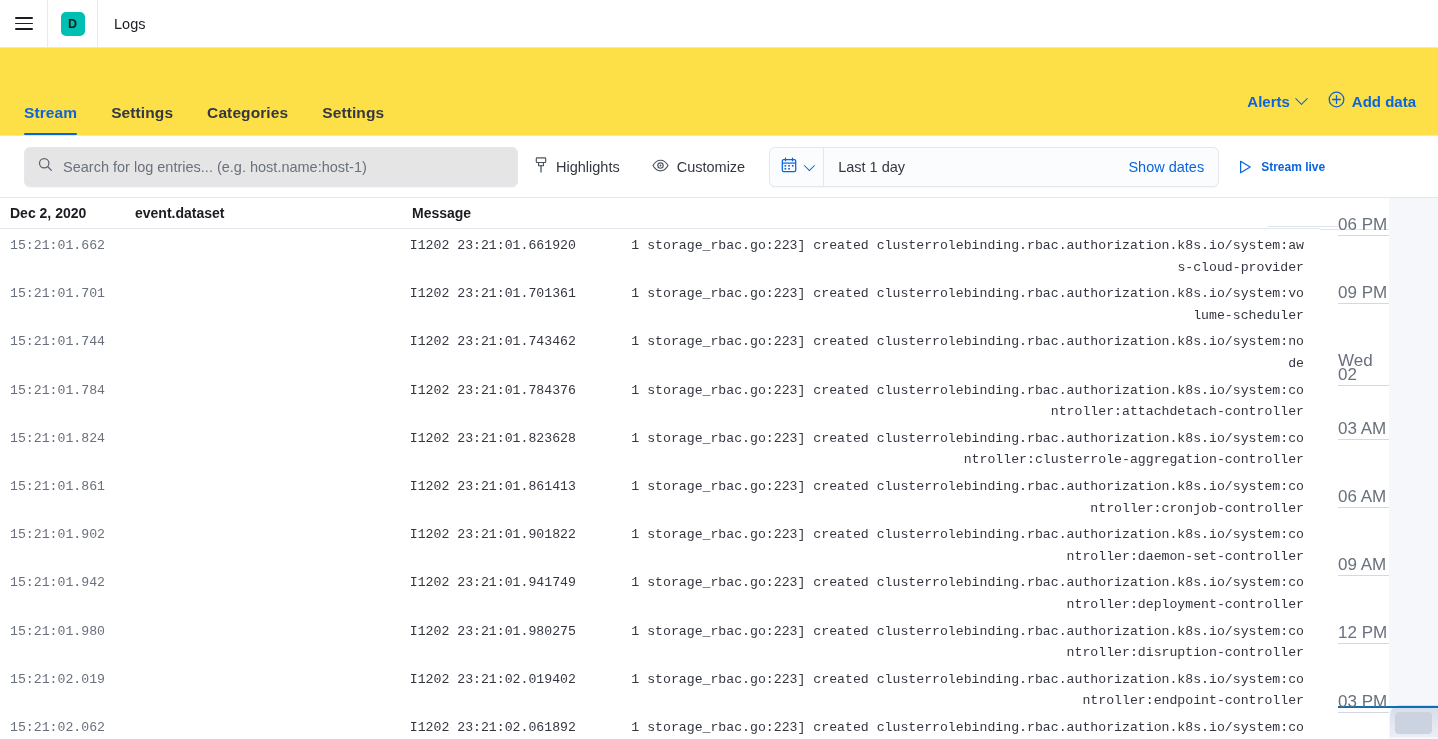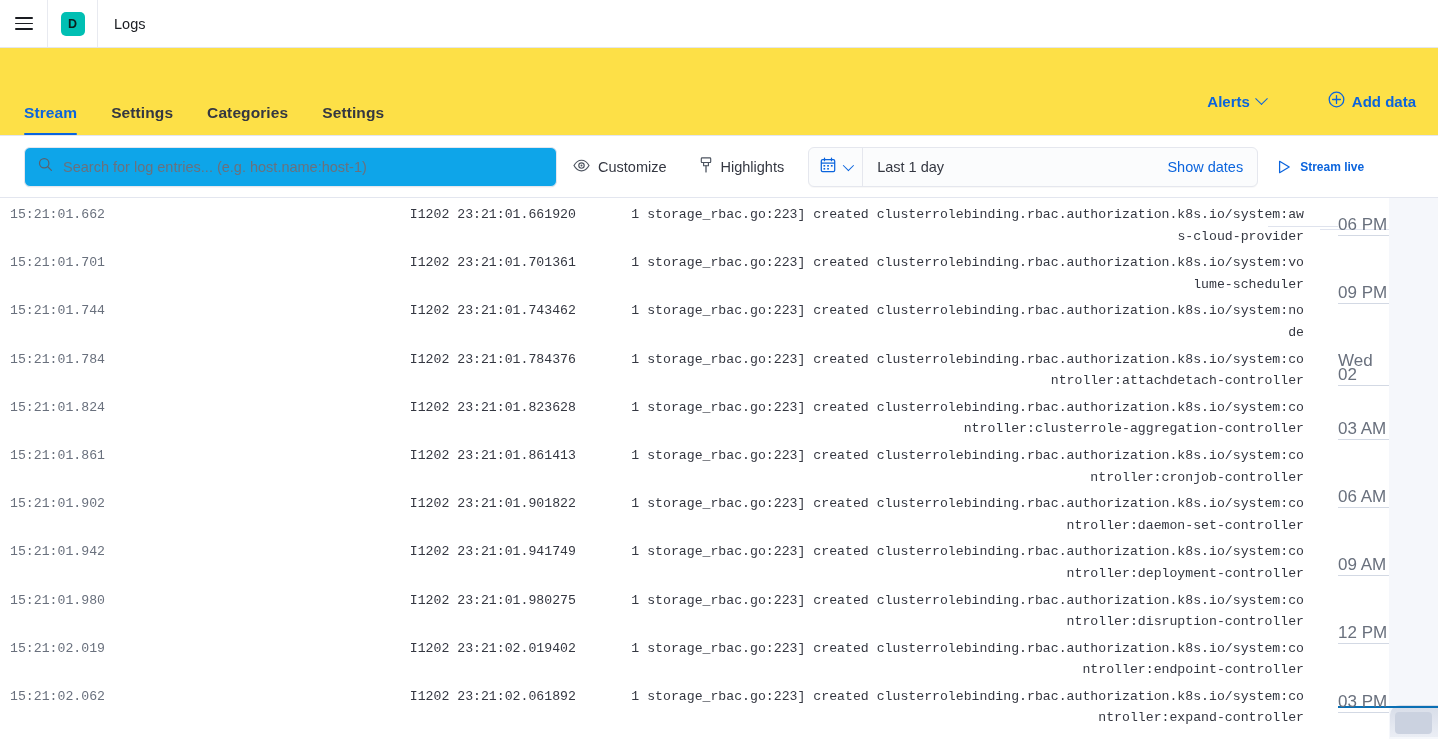--- a/index.html
+++ b/index.html
@@ -50,37 +50,37 @@
     padding-bottom: 13px; position: relative; cursor: pointer; letter-spacing: .1px;
   }
   .tab.active { color: #0b64dd; }
   .tab.active::after {
     content: ""; position: absolute; left: 0; right: 0; bottom: 0;
     height: 2.5px; background: #0b64dd; border-radius: 2px;
   }
   .header-actions { display: flex; align-items: center; gap: 22px; padding-bottom: 24px; }
   .hdr-link {
     display: flex; align-items: center; gap: 7px;
-    font-size: 15px; font-weight: 700; color: #0b64dd; cursor: pointer; margin-left: 40px;
+    font-size: 15px; font-weight: 700; color: #0b64dd; cursor: pointer;
   }
   .chev { display: inline-block; width: 9px; height: 9px; border-right: 1.6px solid #0b64dd; border-bottom: 1.6px solid #0b64dd; transform: rotate(45deg) translate(-2px,-2px); }
 
   
   .toolbar {
     height: 62px;
     display: flex; align-items: center;
     padding: 0 22px 0 24px; gap: 0;
     border-bottom: 1px solid #e3e6ef;
     background: #fff;
   }
   .search-box {
-    width: 533px; height: 40px;
+    width: 494px; height: 40px;
     border: 1px solid #e5e7ee;
     border-radius: 6px;
-    background: #0ea5e9;
+    background: #e5e5e5;
     box-shadow: 0 1px 1px rgba(0,0,0,0.03);
     display: flex; align-items: center; gap: 10px;
     padding: 0 13px;
   }
   .search-input {
     border: 0; outline: 0; background: transparent;
     font-family: "Liberation Sans", sans-serif;
     font-size: 14.5px; color: #343741; width: 100%;
   }
   .search-input::placeholder { color: #6a717d; }
@@ -215,38 +215,38 @@
         <svg width="15" height="15" viewBox="0 0 15 15">
             <circle cx="6.2" cy="6.2" r="4.7" fill="none" stroke="#5a616e" stroke-width="1.25"></circle>
             <path d="M9.8 9.8l3.6 3.6" stroke="#5a616e" stroke-width="1.25" stroke-linecap="round"></path>
           </svg>
       </span>
       <input class="search-input" type="text" placeholder="Search for log entries... (e.g. host.name:host-1)" style="">
     </div>
 
     <div class="tool-btn">
       <span>
+        <svg width="14" height="16" viewBox="0 0 14 16">
+            <rect x="2.3" y="0.9" width="9.4" height="4.6" rx="0.8" fill="none" stroke="#4c535f" stroke-width="1.15"></rect>
+            <path d="M2.3 5.5h9.4M4.6 5.5v3.2h4.8V5.5" fill="none" stroke="#4c535f" stroke-width="1.15"></path>
+            <path d="M7 8.7v6.2" stroke="#4c535f" stroke-width="1.3" stroke-linecap="round"></path>
+          </svg>
+      </span>
+      <span>Highlights</span>
+    </div>
+
+    <div class="tool-btn">
+      <span>
         <svg width="17" height="13" viewBox="0 0 17 13">
             <path d="M1 6.5C3 2.8 5.7 1.2 8.5 1.2S14 2.8 16 6.5C14 10.2 11.3 11.8 8.5 11.8S3 10.2 1 6.5z" fill="none" stroke="#4c535f" stroke-width="1.15"></path>
             <circle cx="8.5" cy="6.5" r="2.7" fill="none" stroke="#4c535f" stroke-width="1.15"></circle>
             <circle cx="8.5" cy="6.5" r="1" fill="#4c535f"></circle>
           </svg>
       </span>
       <span>Customize</span>
-    </div>
-
-    <div class="tool-btn">
-      <span>
-        <svg width="14" height="16" viewBox="0 0 14 16">
-            <rect x="2.3" y="0.9" width="9.4" height="4.6" rx="0.8" fill="none" stroke="#4c535f" stroke-width="1.15"></rect>
-            <path d="M2.3 5.5h9.4M4.6 5.5v3.2h4.8V5.5" fill="none" stroke="#4c535f" stroke-width="1.15"></path>
-            <path d="M7 8.7v6.2" stroke="#4c535f" stroke-width="1.3" stroke-linecap="round"></path>
-          </svg>
-      </span>
-      <span>Highlights</span>
     </div>
 
     <div class="datepicker">
       <div class="dp-cal">
         <span>
           <svg width="16" height="16" viewBox="0 0 16 16">
               <rect x="1.3" y="2.6" width="13.4" height="12.1" rx="1.4" fill="none" stroke="#0b64dd" stroke-width="1.25"></rect>
               <path d="M1.3 6.1h13.4" stroke="#0b64dd" stroke-width="1.25"></path>
               <path d="M4.5 1.1v2.6M11.5 1.1v2.6" stroke="#0b64dd" stroke-width="1.25" stroke-linecap="round"></path>
               <rect x="3.5" y="8" width="1.7" height="1.6" fill="#0b64dd"></rect>
@@ -268,20 +268,25 @@
             <path d="M1.6 1.3l9.6 5.7-9.6 5.7z" fill="none" stroke="#0b64dd" stroke-width="1.25" stroke-linejoin="round"></path>
           </svg>
       </span>
       <span>Stream live</span>
     </div>
   </div>
 
   <div class="content">
 
     <div class="logpane">
+      <div class="colhead">
+        <div class="ch-time">Dec 2, 2020</div>
+        <div class="ch-dataset">event.dataset</div>
+        <div class="ch-msg">Message</div>
+      </div>
       <div class="rows" id="log-rows">
           <div class="logrow">
             <div class="lr-time">15:21:01.662</div>
             <div class="lr-dataset"></div>
             <div class="lr-msg">I1202 23:21:01.661920       1 storage_rbac.go:223] created clusterrolebinding.rbac.authorization.k8s.io/system:aws-cloud-provider</div>
           </div>
           <div class="logrow">
             <div class="lr-time">15:21:01.701</div>
             <div class="lr-dataset"></div>
             <div class="lr-msg">I1202 23:21:01.701361       1 storage_rbac.go:223] created clusterrolebinding.rbac.authorization.k8s.io/system:volume-scheduler</div>

